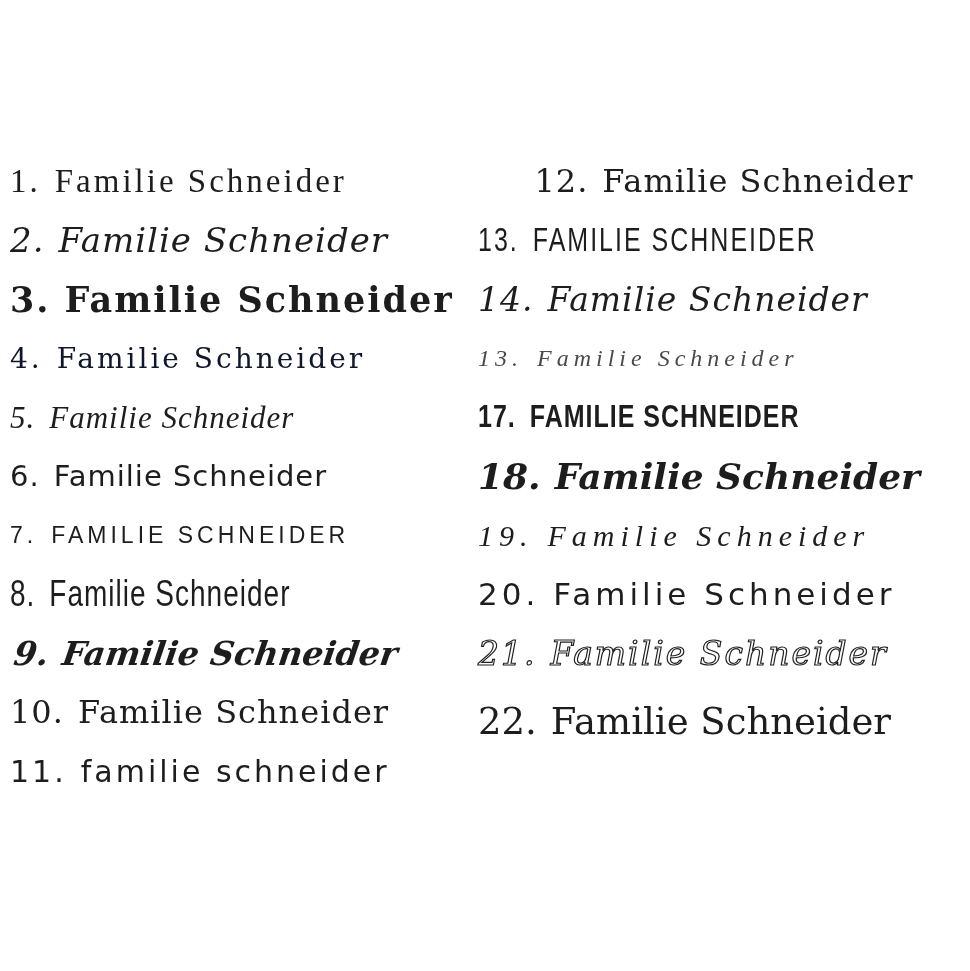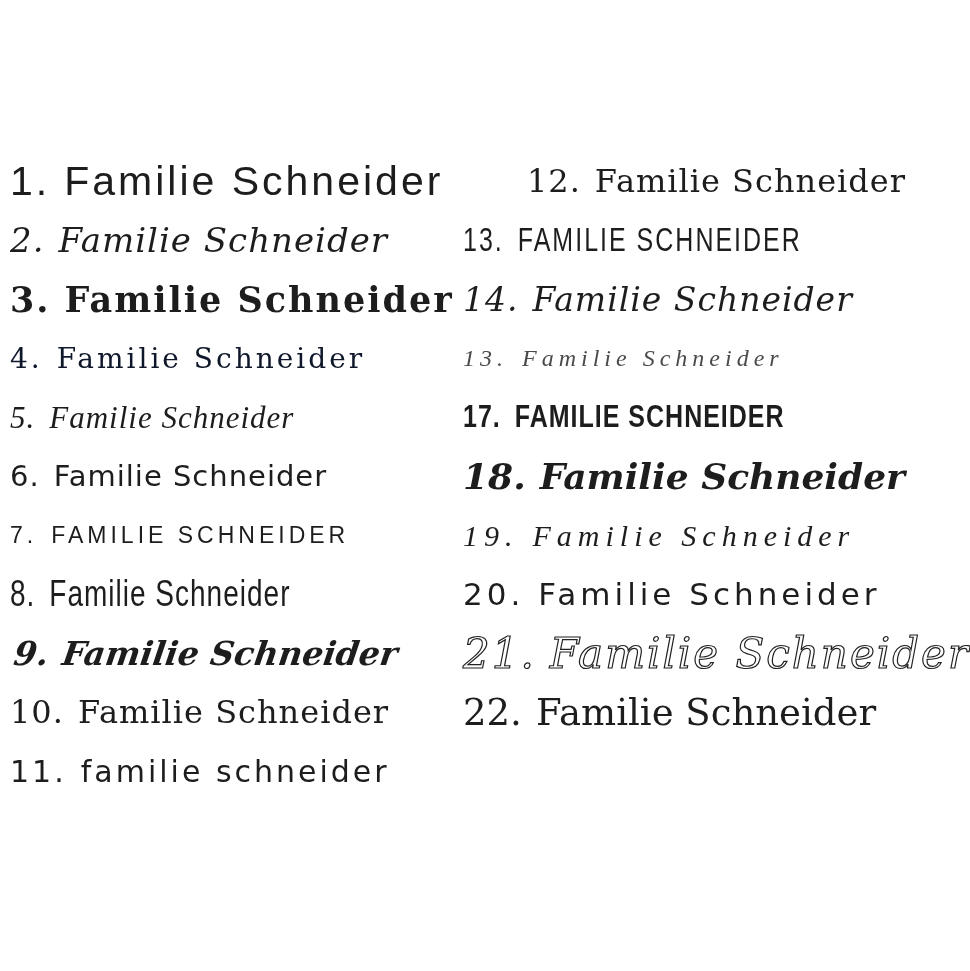--- a/index.html
+++ b/index.html
@@ -20,21 +20,21 @@
   .col-right { flex: 1;      padding-left: 8px;  }
   .row {
     height: 59px;
     line-height: 59px;
     white-space: nowrap;
     color: #1d1d1d;
   }
   .num { margin-right: 14px; }
 
   
-  .f1  { font-family: Liberation Sans, sans-serif; font-size: 41px; letter-spacing: 3px; }
+  .f1  { font-family: Liberation Serif, serif; font-size: 33px; letter-spacing: 3px; }
   
   .f2  { font-family: "DejaVu Serif", serif; font-style: italic; font-size: 34px; letter-spacing: 1px; }
   
   .f3  { font-family: "DejaVu Serif", serif; font-weight: bold; font-size: 35px; letter-spacing: 2px; }
   
   .f4  { font-family: "DejaVu Serif", serif; font-size: 28px; letter-spacing: 3px; color: #0f172a; }
   
   .f5  { font-family: "Liberation Serif", serif; font-style: italic; font-size: 31px; letter-spacing: 1px; }
   
   .f6  { font-family: "DejaVu Sans", sans-serif; font-size: 29px; letter-spacing: 1px; }
@@ -64,26 +64,26 @@
   
   .f17 { font-family: "Liberation Sans", sans-serif; text-transform: uppercase; font-weight: bold; font-size: 25px;
          letter-spacing: 1px; transform: scaleY(1.25); transform-origin: 0 55%; }
   
   .f18 { font-family: "DejaVu Serif", serif; font-style: italic; font-weight: bold; font-size: 36px; }
   
   .f19 { font-family: "Liberation Serif", serif; font-style: italic; font-size: 30px; letter-spacing: 6px; }
   
   .f20 { font-family: "DejaVu Sans", sans-serif; font-size: 31px; letter-spacing: 4px; }
   
-  .f21 { font-family: "DejaVu Serif", serif; font-style: italic; font-size: 42px; letter-spacing: 2px; color: #222; }
+  .f21 { font-family: "DejaVu Serif", serif; font-style: italic; font-size: 33px; letter-spacing: 2px; color: #222; }
   @supports (-webkit-text-stroke: 1px black) {
     .f21 { color: #ffffff; -webkit-text-stroke: 1.2px #222; }
   }
   
-  .f22 { font-family: "DejaVu Serif", serif; font-size: 37px; }
+  .f22 { font-family: "DejaVu Serif", serif; font-size: 37px; margin-top: 9px; }
 </style>
 </head>
 <body>
 
 <div class="sheet">
   <div class="columns">
 
     <div class="col col-left">
       <div class="row f1">
         <span class="num">1.</span><span class="txt">Familie Schneider</span>

